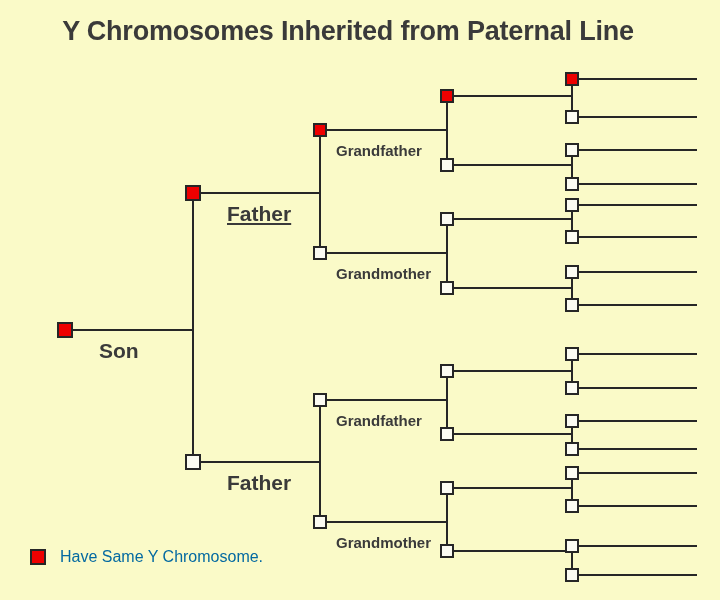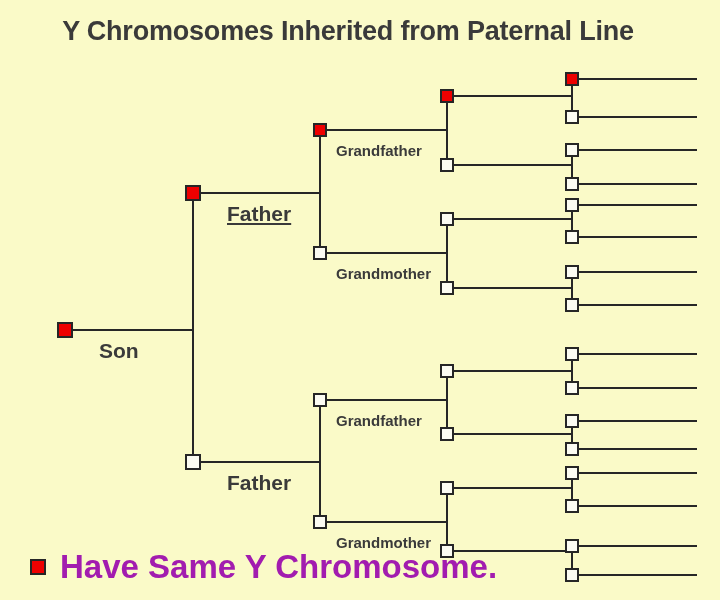--- a/index.html
+++ b/index.html
@@ -69,23 +69,23 @@
   }
   #legend .swatch {
     box-sizing: border-box;
     width: 16px;
     height: 16px;
     background: #EE0000;
     border: 2px solid #262626;
     flex: 0 0 auto;
   }
   #legend .legend-text {
-    font-size: 33px;
-    font-weight: bold;
-    color: #a21caf;
+    font-size: 16px;
+    font-weight: normal;
+    color: #0369a1;
     white-space: nowrap;
   }
 </style>
 </head>
 <body>
 
 <div id="root">
 
   <div id="chart-title">Y Chromosomes Inherited from Paternal Line</div>
 

